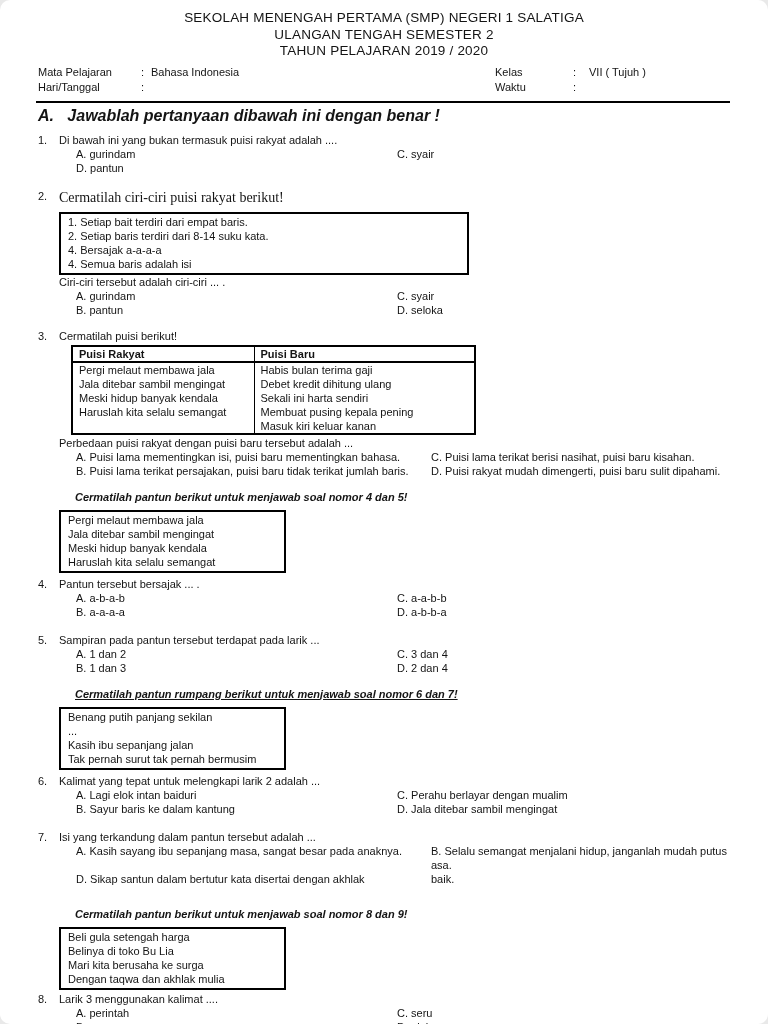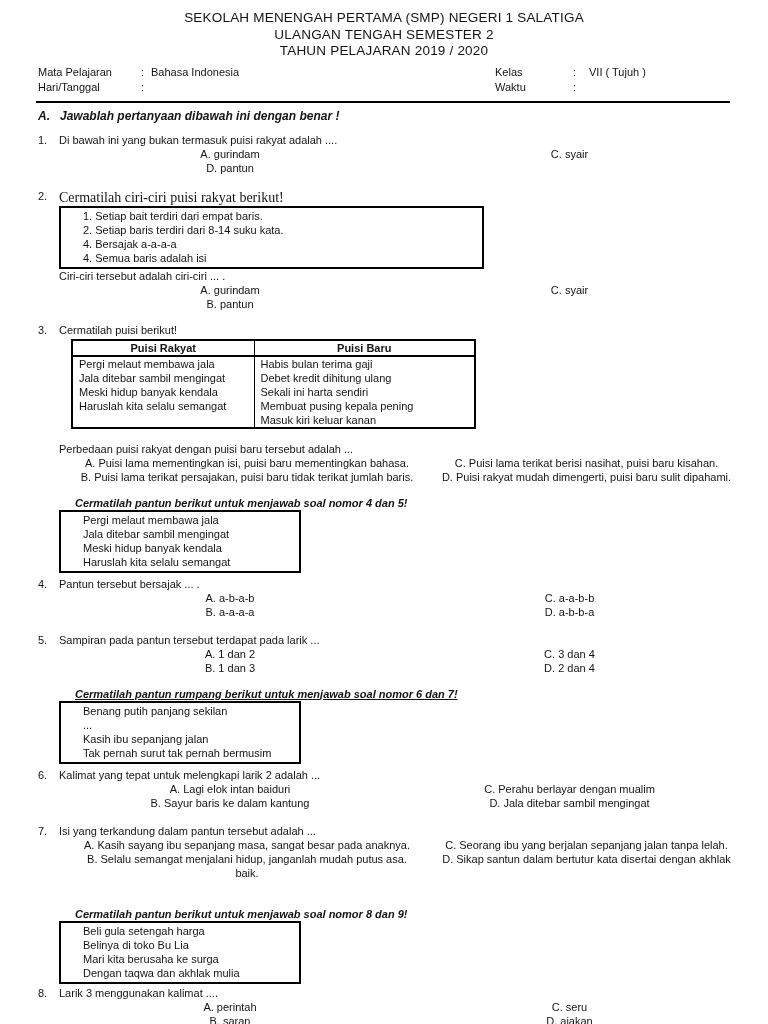--- a/index.html
+++ b/index.html
@@ -1,50 +1,50 @@
 <!DOCTYPE html>
 <html><head>
 <meta charset="utf-8">
 <style>
   html,body{margin:0;padding:0;background:#e9e9e9;}
   .page{
     width:768px;height:1024px;margin:0 auto;background:#ffffff;color:#141414;
     font-family:"Liberation Sans","DejaVu Sans",sans-serif;font-size:11px;line-height:14px;
-    box-sizing:border-box;padding-top:10px;overflow:hidden;
+    box-sizing:border-box;padding-top:10px;overflow:hidden;border-radius:10px;
   }
   .titles{text-align:center;}
   .t1{font-size:13.5px;line-height:16.5px;letter-spacing:.2px;}
   .meta{display:grid;grid-template-columns:103px 10px 344px 78px 16px 1fr;
         margin:5px 30px 0 38px;line-height:15px;}
   .rule{border-top:2.5px solid #000;margin:6px 38px 0 36px;}
-  .sechead{margin:6px 30px 0 38px;font-weight:bold;font-style:italic;font-size:12px;}
+  .sechead{margin:6px 30px 0 38px;font-weight:bold;font-style:italic;font-size:16px;}
   .q{display:flex;margin:0 26px 0 38px;}
   .qnum{flex:0 0 21px;}
   .qbody{flex:1;min-width:0;}
-  .opts{display:grid;grid-template-columns:308px 1fr;margin-left:17px;column-gap:13px;text-align:center;}
+  .opts{display:grid;grid-template-columns:308px 1fr;margin-left:17px;column-gap:13px;}
   .opts.wide{grid-template-columns:342px 1fr;margin-left:17px;}
-  .frame{border:2px solid #000;padding:1px 6px 2px 22px;margin-top:0;}
+  .frame{border:2px solid #000;padding:1px 6px 2px 7px;margin-top:6px;}
   .frame.narrow{width:210px;}
   .frame.mid{width:393px;}
   .instr{font-style:italic;font-weight:600;margin:0 26px 0 75px;}
   .instr.ul{text-decoration:underline;}
   .serifstem{font-family:"Liberation Serif","DejaVu Serif",serif;font-size:14px;line-height:17px;}
   .italstem{}
   .tbl{border-collapse:collapse;margin:2px 0 0 12px;width:405px;table-layout:fixed;}
   .tbl th,.tbl td{border:1px solid #000;padding:0 6px;vertical-align:top;}
-  .tbl th{text-align:center;font-weight:bold;border-bottom:2px solid #000;}
+  .tbl th{text-align:left;font-weight:bold;border-bottom:2px solid #000;}
   .tbl table,.tbl{border:2px solid #000;}
   .tbl col.c1{width:182px;}
   .mt14{margin-top:14px;}
   .mt12{margin-top:12px;}
-  .mt11{margin-top:27px;}
+  .mt11{margin-top:21px;}
   .mt10{margin-top:10px;}
   .mt4{margin-top:4px;}
   .mt2{margin-top:2px;}
-  .gap1{margin-top:13px;}
+  .gap1{margin-top:1px;}
 </style>
 </head>
 <body>
 
 <div class="page">
 
   <div class="titles">
     <div class="t1">SEKOLAH MENENGAH PERTAMA (SMP) NEGERI 1 SALATIGA</div>
     <div class="t1">ULANGAN TENGAH SEMESTER 2</div>
     <div class="t1">TAHUN PELAJARAN 2019 / 2020</div>
@@ -92,20 +92,21 @@
         <div>1.  Setiap bait terdiri dari empat baris.</div>
         <div>2.  Setiap baris terdiri dari 8-14 suku kata.</div>
         <div>4.  Bersajak a-a-a-a</div>
         <div>4.  Semua baris adalah isi</div>
       </div>
       <div>Ciri-ciri tersebut adalah ciri-ciri ... .</div>
       <div class="opts">
         <div>A. gurindam</div>
         <div>C. syair</div>
         <div>B. pantun</div>
+        <div>D. seloka</div>
       </div>
     </div>
   </div>
 
   <div class="q mt12">
     <div class="qnum">3.</div>
     <div class="qbody">
       <div class="italstem">Cermatilah puisi berikut!</div>
       <table class="tbl">
         <colgroup>
@@ -208,21 +209,20 @@
       </div>
     </div>
   </div>
 
   <div class="q mt14">
     <div class="qnum">7.</div>
     <div class="qbody">
       <div>Isi yang terkandung dalam pantun tersebut adalah ...</div>
       <div class="opts wide">
         <div>A. Kasih sayang ibu sepanjang masa, sangat besar pada anaknya.</div>
-        <div>C. Seorang ibu yang berjalan sepanjang jalan tanpa lelah.</div>
         <div>B. Selalu semangat menjalani hidup, janganlah mudah putus asa.</div>
         <div>D. Sikap santun dalam bertutur kata disertai dengan akhlak</div>
         <div>baik.</div>
       </div>
     </div>
   </div>
 
   <div class="instr mt11">Cermatilah pantun berikut untuk menjawab soal nomor 8 dan 9!</div>
   <div class="q">
     <div class="qnum"></div>

